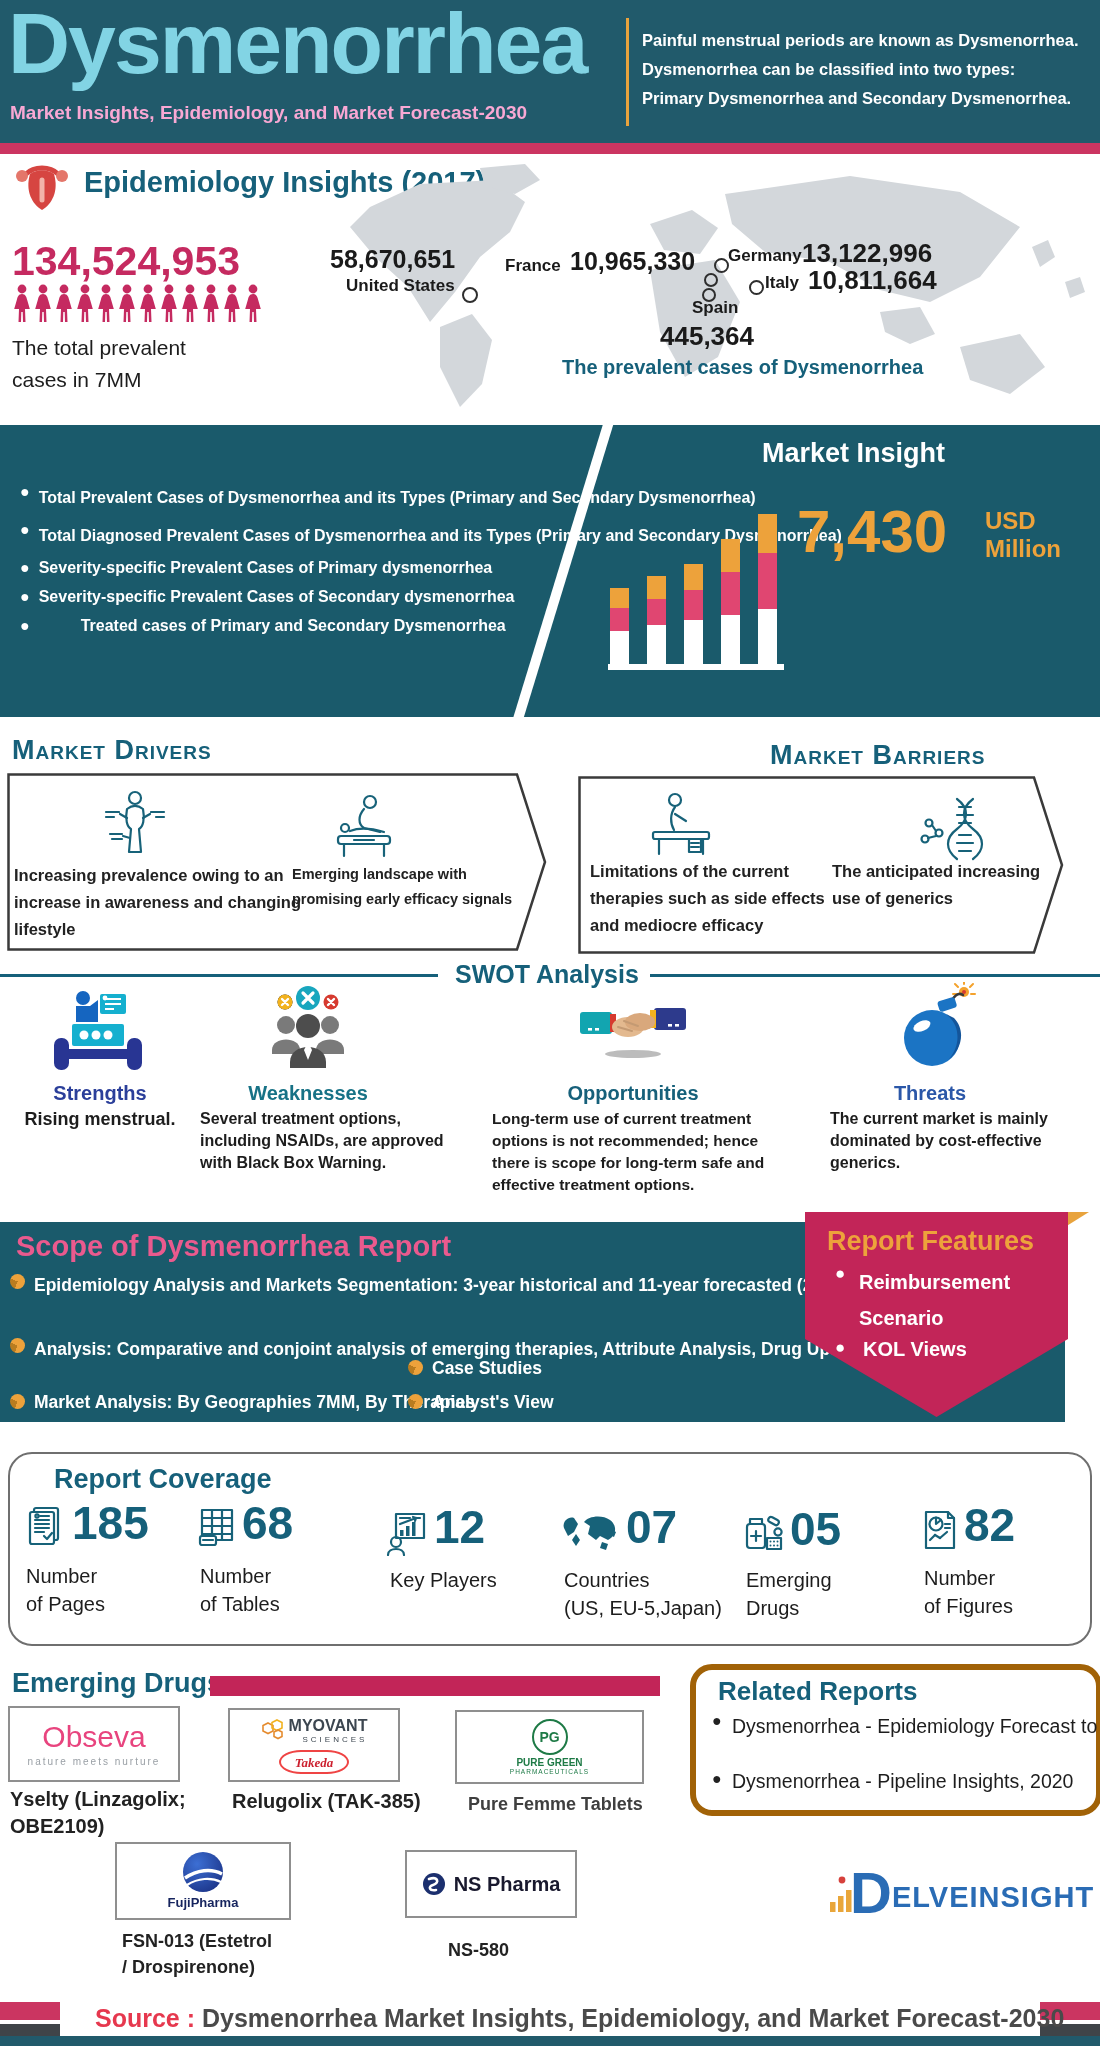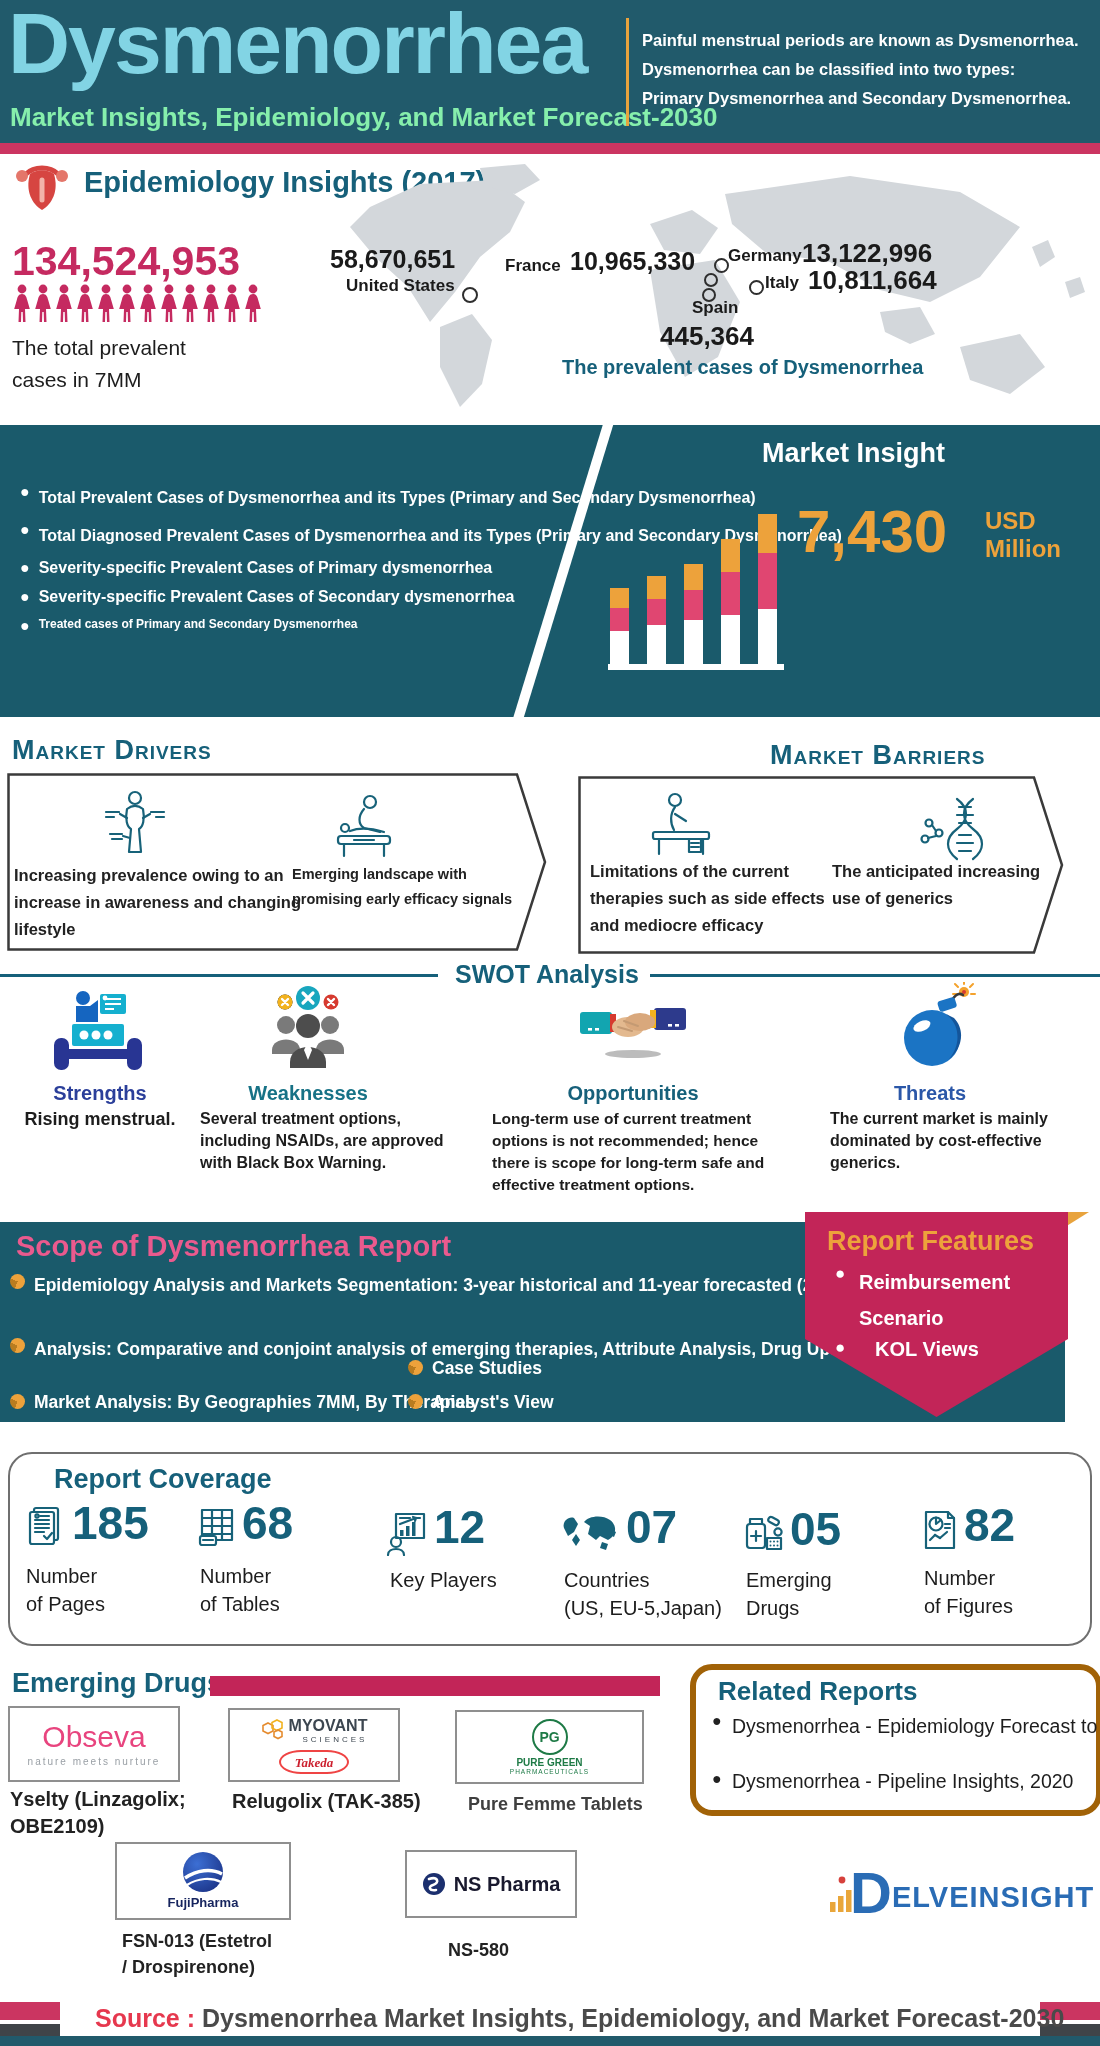--- a/index.html
+++ b/index.html
@@ -25,21 +25,21 @@
   .swot-lbl{font-size:20px;font-weight:bold;text-align:center;}
   .swot-txt{font-size:16px;font-weight:bold;line-height:22px;white-space:pre-line;}
 </style>
 </head>
 <body>
 
 <div id="page">
 
   <div class="abs" style="left:0;top:0;width:1100px;height:143px;background:#215a6b;">
     <div class="abs b" style="left:8px;top:-6px;font-size:86px;letter-spacing:-2px;color:#82d4e4;">Dysmenorrhea</div>
-    <div class="abs b" style="left:10px;top:102px;font-size:26px;color:#86efac;">Market Insights, Epidemiology, and Market Forecast-2030</div>
+    <div class="abs b" style="left:10px;top:102px;font-size:19px;color:#f9a8d4;">Market Insights, Epidemiology, and Market Forecast-2030</div>
     <div class="abs" style="left:626px;top:18px;width:3px;height:108px;background:#e8a33d;"></div>
     <div class="abs b pre" style="left:642px;top:26px;width:455px;font-size:16.5px;line-height:29px;color:#ffffff;">Painful menstrual periods are known as Dysmenorrhea.
 Dysmenorrhea can be classified into two types:
 Primary Dysmenorrhea and Secondary Dysmenorrhea.</div>
   </div>
   <div class="abs" style="left:0;top:143px;width:1100px;height:11px;background:#cb3561;"></div>
 
   <div class="abs" style="left:0;top:154px;width:1100px;height:274px;">
 
     <svg class="abs" style="left:14px;top:10px;" width="56" height="50" viewBox="0 0 56 50">
@@ -133,21 +133,21 @@
       <div style="display:flex;gap:9px;margin-bottom:11px;">
         <span class="white-txt b" style="font-size:16px;">●</span>
         <span class="b white-txt nowrap" style="font-size:16px;">Severity-specific Prevalent Cases of Primary dysmenorrhea</span>
       </div>
       <div style="display:flex;gap:9px;margin-bottom:11px;">
         <span class="white-txt b" style="font-size:16px;">●</span>
         <span class="b white-txt nowrap" style="font-size:16px;">Severity-specific Prevalent Cases of Secondary dysmenorrhea</span>
       </div>
       <div style="display:flex;gap:9px;">
         <span class="white-txt b" style="font-size:16px;">●</span>
-        <span class="b white-txt nowrap" style="font-size:12px;">Treated cases of Primary and Secondary Dysmenorrhea</span>
+        <span class="b white-txt nowrap" style="font-size:16px;margin-left:42px;">Treated cases of Primary and Secondary Dysmenorrhea</span>
       </div>
     </div>
 
     <div class="abs b white-txt nowrap" style="left:762px;top:13px;font-size:27px;">Market Insight</div>
 
     <div class="abs" style="left:608px;top:85px;width:176px;height:160px;">
       <div style="position:absolute;bottom:0;left:0;width:176px;height:6px;background:#fff;"></div>
       <div style="position:absolute;bottom:6px;left:2px;width:19px;height:76px;display:flex;flex-direction:column;">
         <div style="flex:0 0 26%;background:#eda23b;"></div>
           <div style="flex:0 0 30%;background:#e04671;"></div>
@@ -345,21 +345,21 @@
   <div class="abs" style="left:805px;top:1212px;width:263px;height:205px;background:#c22558;
               clip-path:polygon(0 0,100% 0,100% 62%,50% 100%,0 62%);">
     <div class="b orange-txt nowrap" style="position:absolute;left:22px;top:14px;font-size:27px;">Report Features</div>
     <div style="position:absolute;left:30px;top:52px;">
       <span class="white-txt b" style="position:absolute;left:0;top:0;font-size:17px;">●</span>
       <div class="b white-txt pre" style="margin-left:24px;font-size:20px;line-height:36px;">Reimbursement
 Scenario</div>
     </div>
     <div style="position:absolute;left:30px;top:126px;">
       <span class="white-txt b" style="position:absolute;left:0;top:0;font-size:17px;">●</span>
-      <div class="b white-txt nowrap" style="margin-left:40px;font-size:20px;">KOL Views</div>
+      <div class="b white-txt nowrap" style="margin-left:28px;font-size:20px;">KOL Views</div>
     </div>
   </div>
 
   <div class="abs" style="left:8px;top:1452px;width:1080px;height:190px;border:2px solid #6f6f6f;border-radius:24px;background:#fff;">
     <div class="b teal-txt nowrap" style="position:absolute;left:44px;top:10px;font-size:27px;">Report Coverage</div>
 
     <svg class="lineicon" style="position:absolute;left:14px;top:52px;" width="40" height="44" viewBox="0 0 40 44">
       <rect x="10" y="2" width="24" height="32" rx="2"></rect>
       <rect x="6" y="6" width="24" height="32" rx="2" style="fill:#fff;stroke:#176279;"></rect>
       <path d="M11 14 H25 M11 18 H25 M11 22 H25 M11 26 H20"></path>

